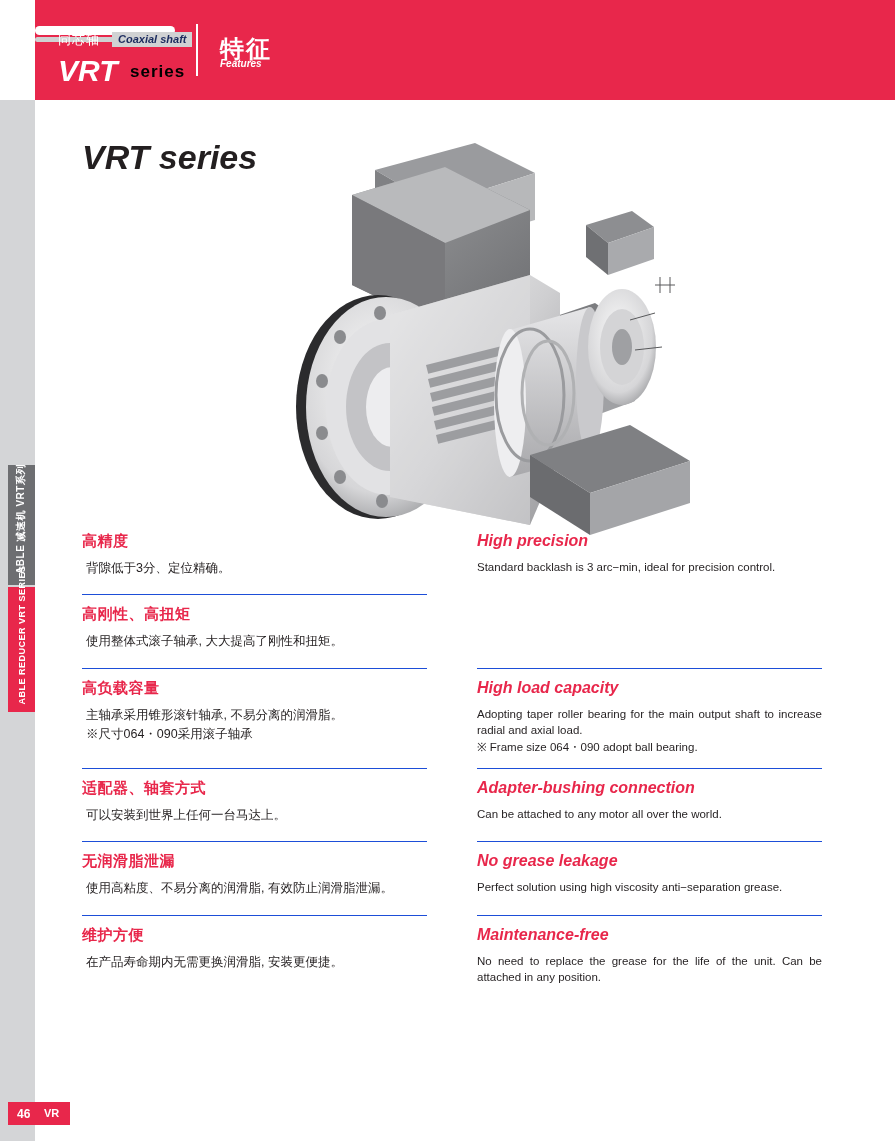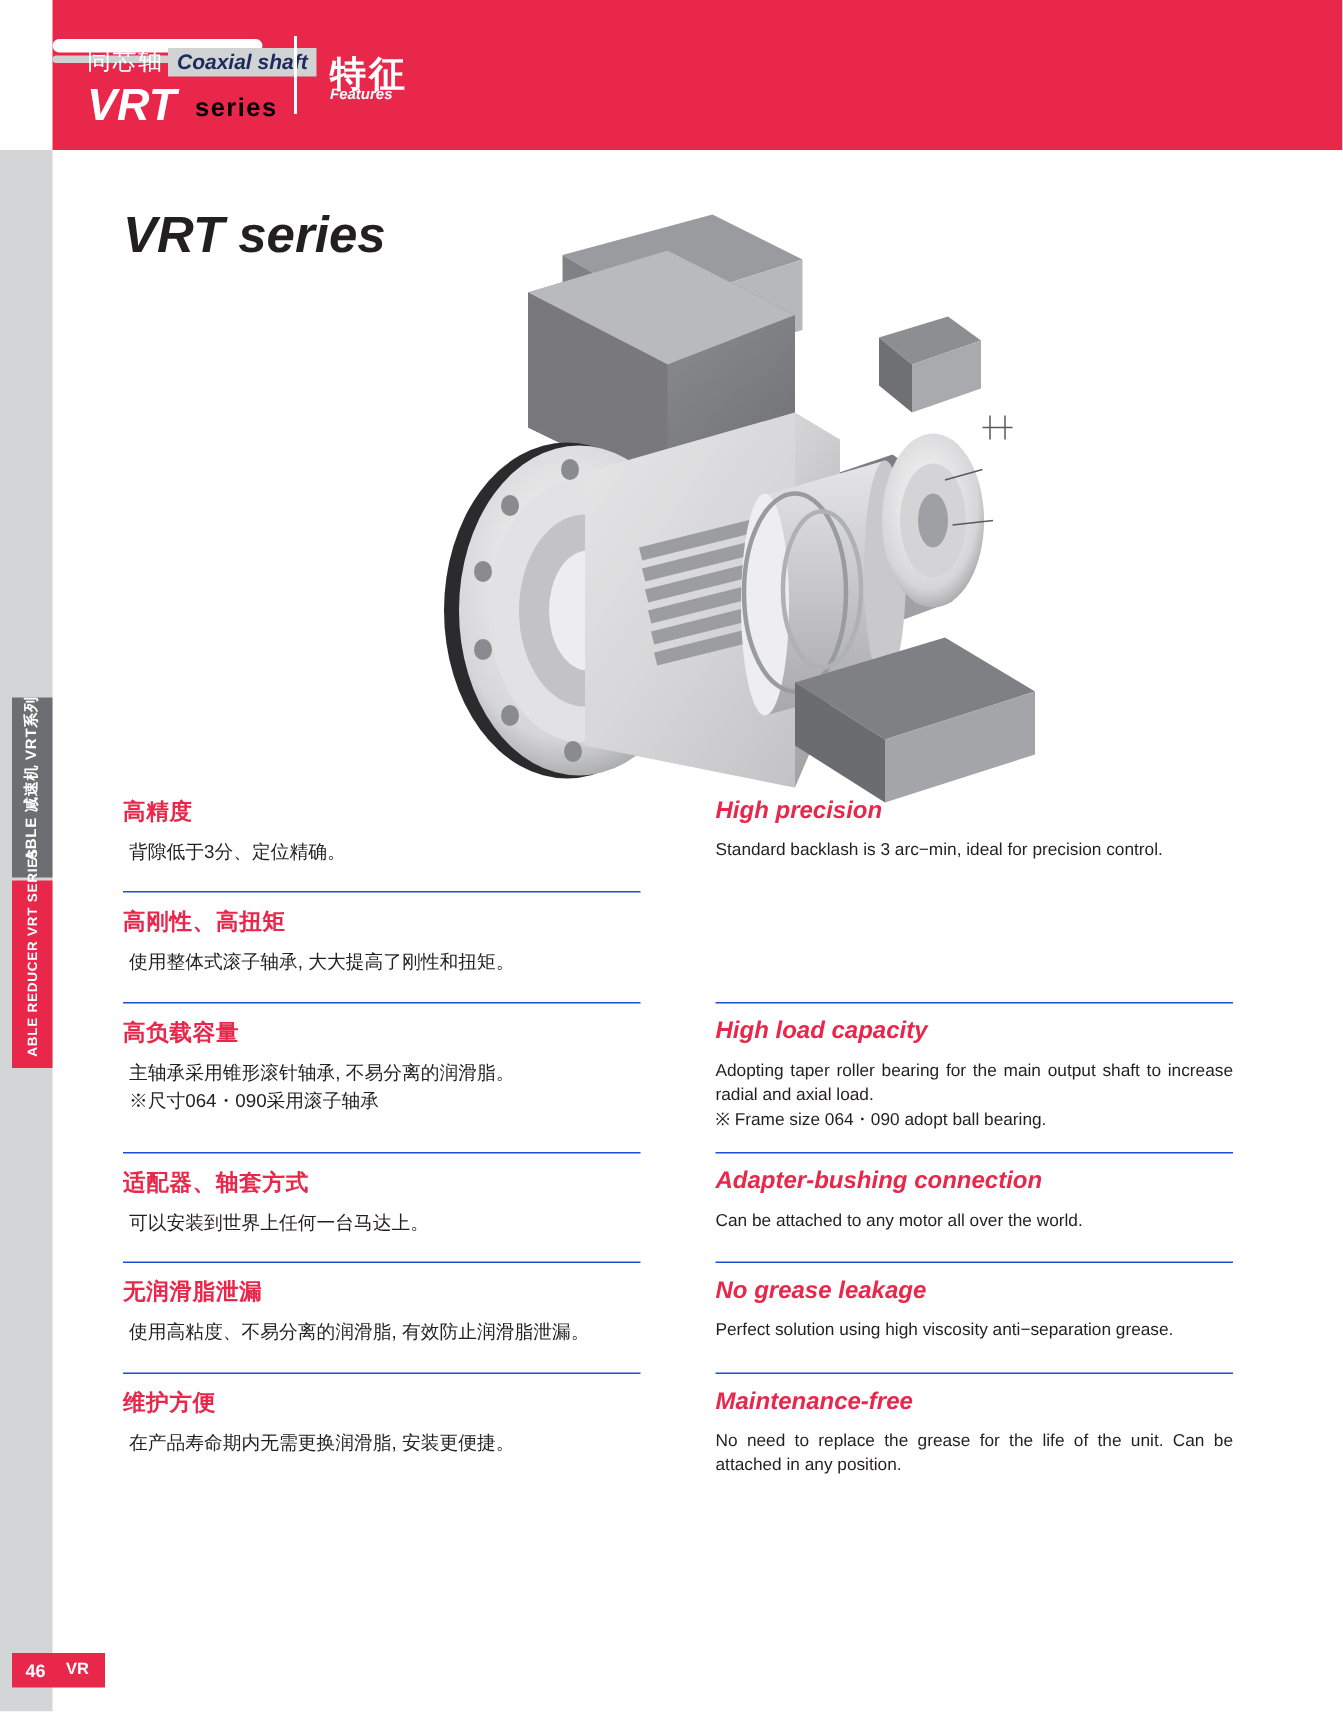--- a/index.html
+++ b/index.html
@@ -19,25 +19,25 @@
   }
   .logo-bar{
     position:absolute;left:35px;top:26px;width:140px;height:9px;
     background:#ffffff;border-radius:5px;
   }
   .logo-bar2{
     position:absolute;left:35px;top:37px;width:115px;height:5px;
     background:#cfd1d2;border-radius:3px;
   }
   .cn-small{
-    position:absolute;left:58px;top:31px;font-size:16px;color:#ffffff;
+    position:absolute;left:58px;top:31px;font-size:13px;color:#ffffff;
     letter-spacing:1px;
   }
   .en-small{
-    position:absolute;left:112px;top:32px;font-size:14px;color:#1b2b5e;
+    position:absolute;left:112px;top:32px;font-size:11px;color:#1b2b5e;
     font-weight:bold;font-style:italic;background:#d0d2d3;padding:1px 6px 2px 6px;
   }
   .vrt-title{
     position:absolute;left:58px;top:54px;font-size:30px;color:#ffffff;
     font-weight:bold;font-style:italic;letter-spacing:0px;
   }
   .vrt-series-word{
     position:absolute;left:130px;top:62px;font-size:17px;color:#000000;
     font-weight:bold;letter-spacing:1px;
   }

